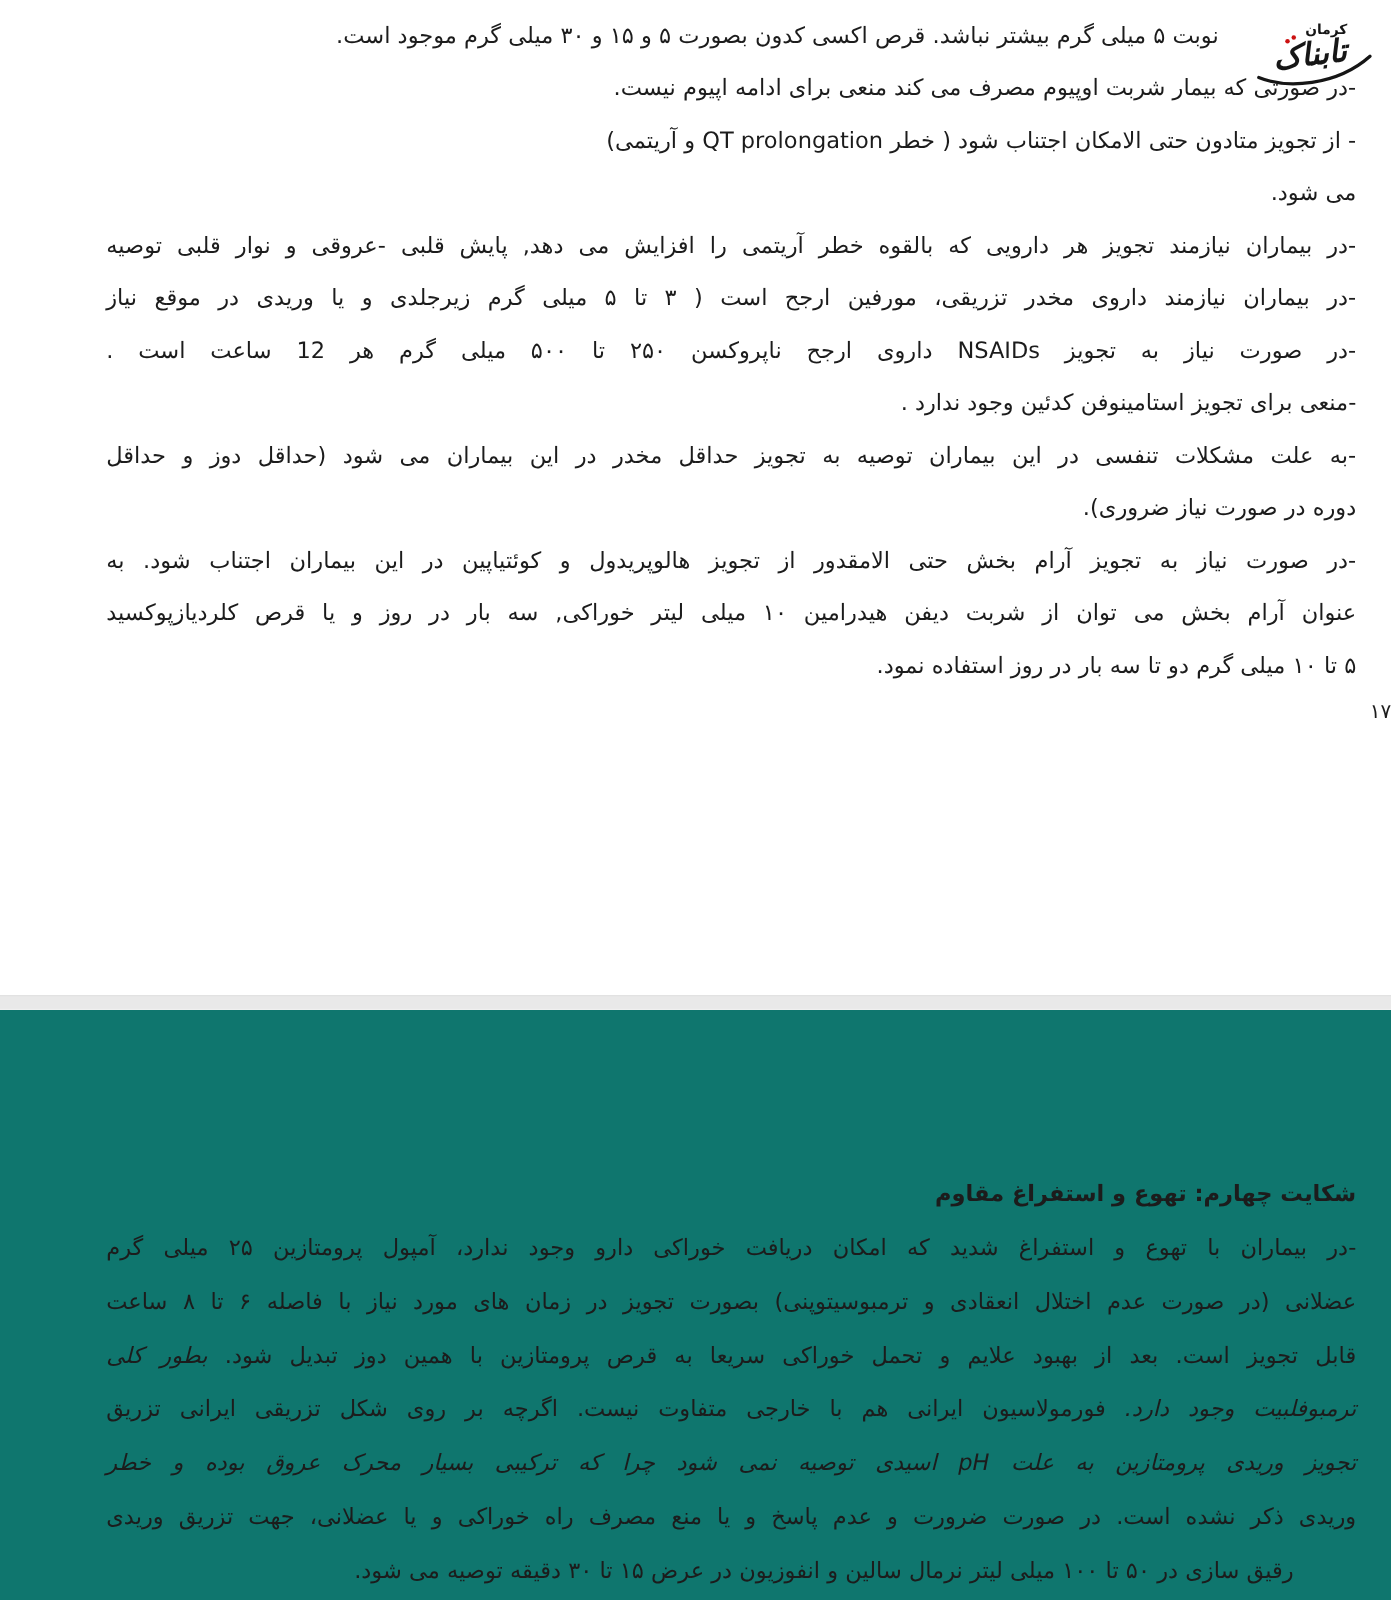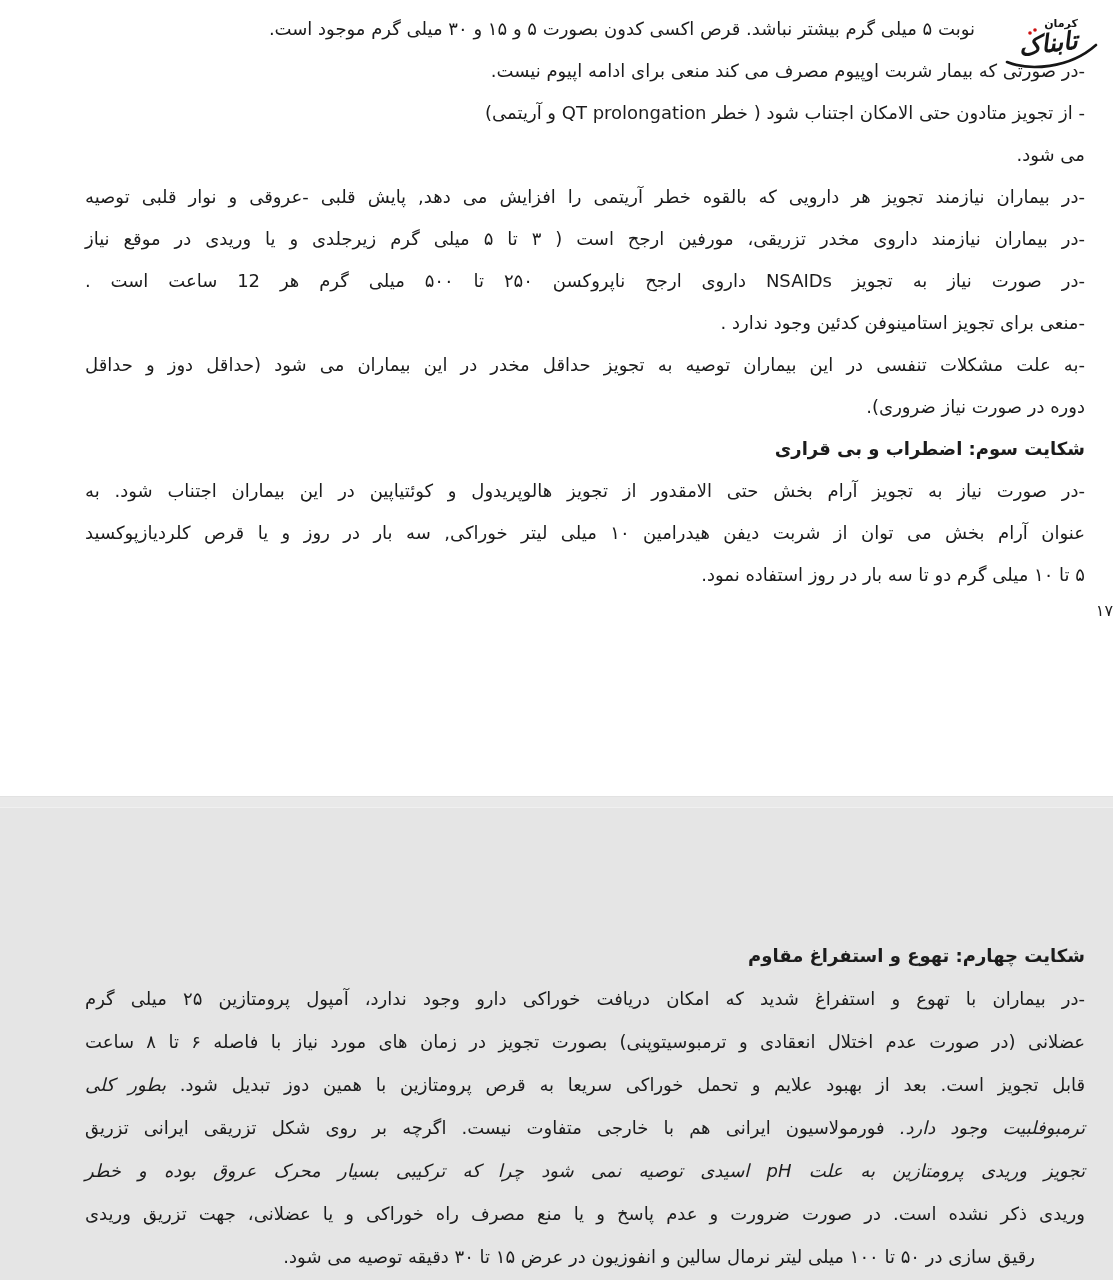--- a/index.html
+++ b/index.html
@@ -6,21 +6,21 @@
   body{
     width:1113px;height:1280px;position:relative;overflow:hidden;
     background:#ffffff;
     font-family:"DejaVu Sans","Liberation Sans",sans-serif;
     direction:rtl;
     color:#1c1c1c;
   }
   .page{position:absolute;left:0;width:1113px;}
   #page-1{top:0;height:796px;background:#ffffff;}
   #page-divider{position:absolute;top:796px;left:0;width:1113px;height:12px;background:#e9e9e9;border-top:1px solid #e2e2e2;border-bottom:1px solid #f0f0f0;box-sizing:border-box;}
-  #page-2{top:808px;height:472px;background:#e5e5e5;}
+  #page-2{top:808px;height:472px;background:#0f766e;}
 
   .textblock{
     padding:8px 28px 0 85px;
     font-size:18px;
     line-height:42px;
     text-align:right;
   }
   #page-2 .textblock{padding-top:126px;line-height:43px;}
 
   .line{white-space:nowrap;}
@@ -66,21 +66,20 @@
       <div class="line" style="padding-right: 110px;"><span>نوبت ۵ میلی گرم بیشتر نباشد. قرص اکسی کدون بصورت ۵ و  ۱۵  و ۳۰ میلی گرم  موجود است.</span></div>
       <div class="line"><span>-در صورتی که بیمار شربت اوپیوم مصرف می کند منعی برای ادامه اپیوم نیست.</span></div>
       <div class="line"><span>- از تجویز متادون حتی الامکان اجتناب شود ( خطر QT prolongation و آریتمی)</span></div>
       <div class="line"><span>می شود.</span></div>
       <div class="line fill"><span>-در بیماران نیازمند تجویز هر دارویی که بالقوه خطر آریتمی را افزایش می دهد, پایش قلبی -عروقی و نوار قلبی توصیه</span></div>
       <div class="line fill"><span>-در بیماران نیازمند داروی مخدر تزریقی، مورفین ارجح است ( ۳ تا ۵ میلی گرم زیرجلدی و یا وریدی در موقع نیاز</span></div>
       <div class="line fill"><span>-در صورت نیاز به تجویز NSAIDs داروی ارجح ناپروکسن ۲۵۰ تا ۵۰۰ میلی گرم هر 12 ساعت است .</span></div>
       <div class="line"><span>-منعی برای تجویز استامینوفن کدئین وجود ندارد .</span></div>
       <div class="line fill"><span>-به علت مشکلات تنفسی در این بیماران توصیه به تجویز حداقل مخدر در این بیماران می شود (حداقل دوز و حداقل</span></div>
       <div class="line"><span>دوره در صورت نیاز ضروری).</span></div>
-      <div class="line heading"><span>شکایت سوم: اضطراب و بی قراری</span></div>
       <div class="line fill"><span>-در صورت نیاز به تجویز آرام بخش حتی الامقدور از تجویز هالوپریدول و کوئتیاپین در این بیماران اجتناب شود. به</span></div>
       <div class="line fill"><span>عنوان آرام بخش می توان از شربت دیفن هیدرامین ۱۰ میلی لیتر خوراکی, سه بار در روز و یا قرص کلردیازپوکسید</span></div>
       <div class="line"><span>۵ تا ۱۰  میلی گرم دو تا سه بار در روز استفاده نمود.</span></div>
     </div>
 
   <div class="page-number">۱۷</div>
 </section>
 
 <div id="page-divider"></div>
 

